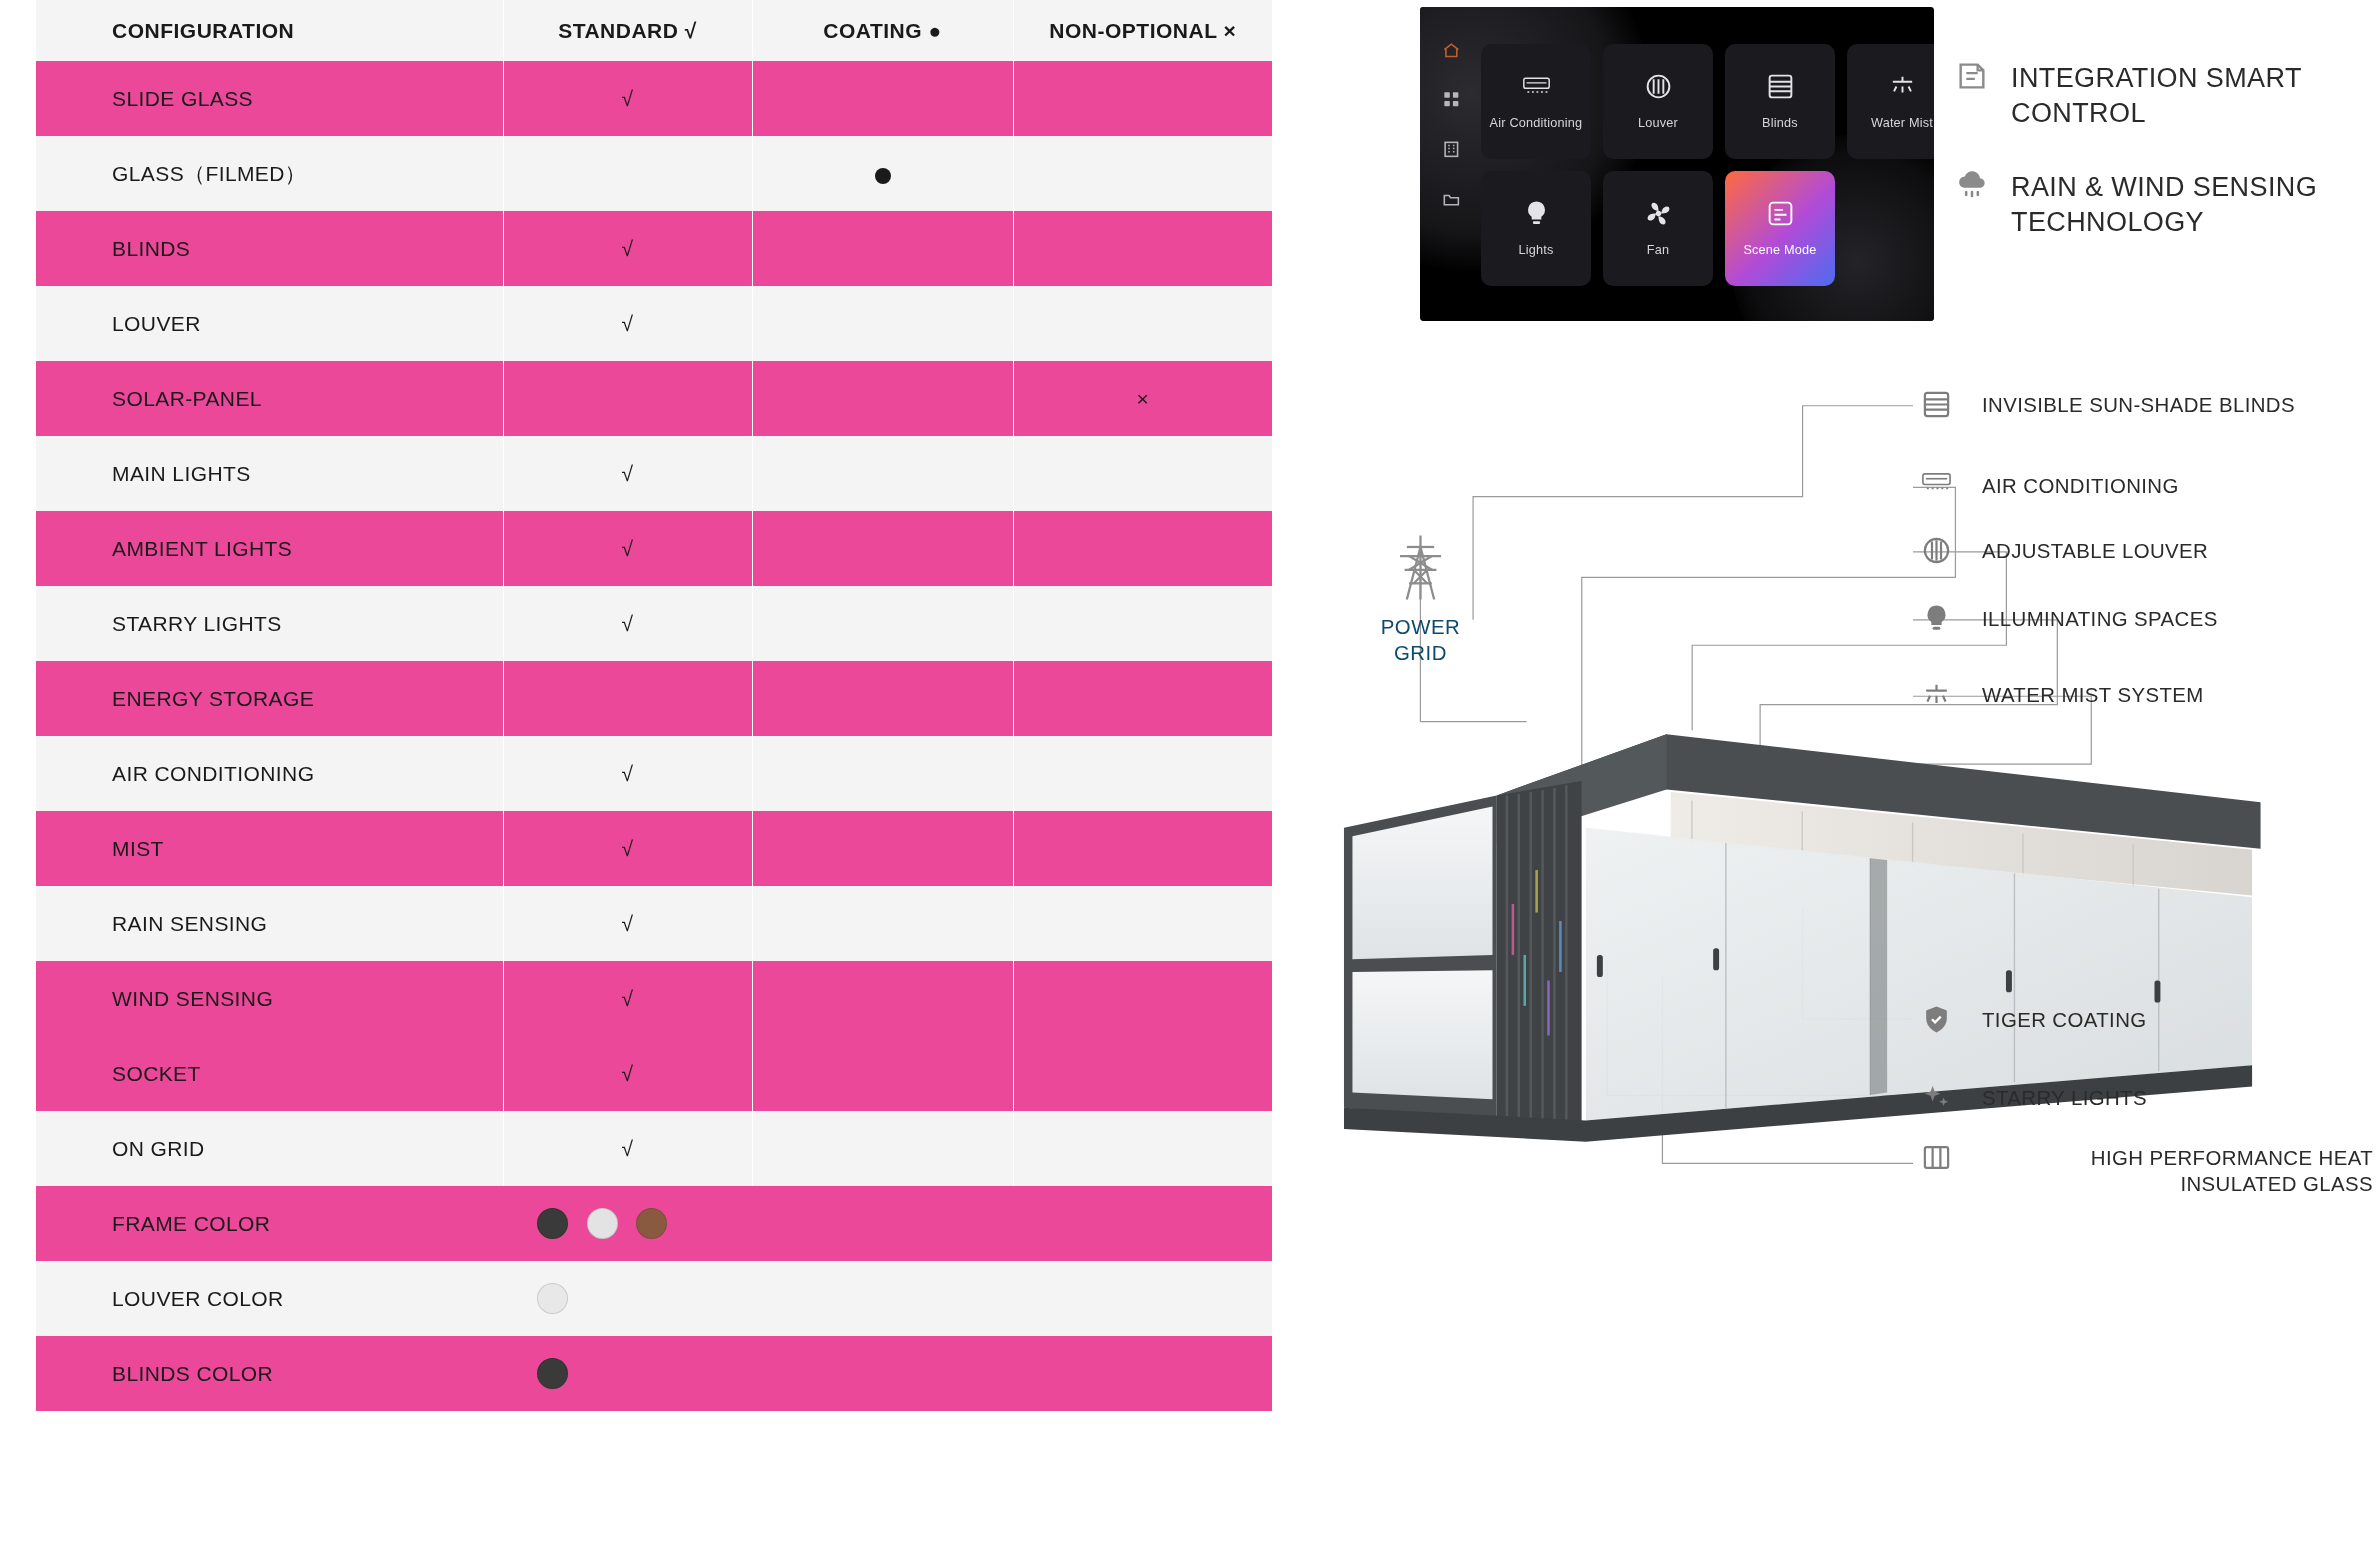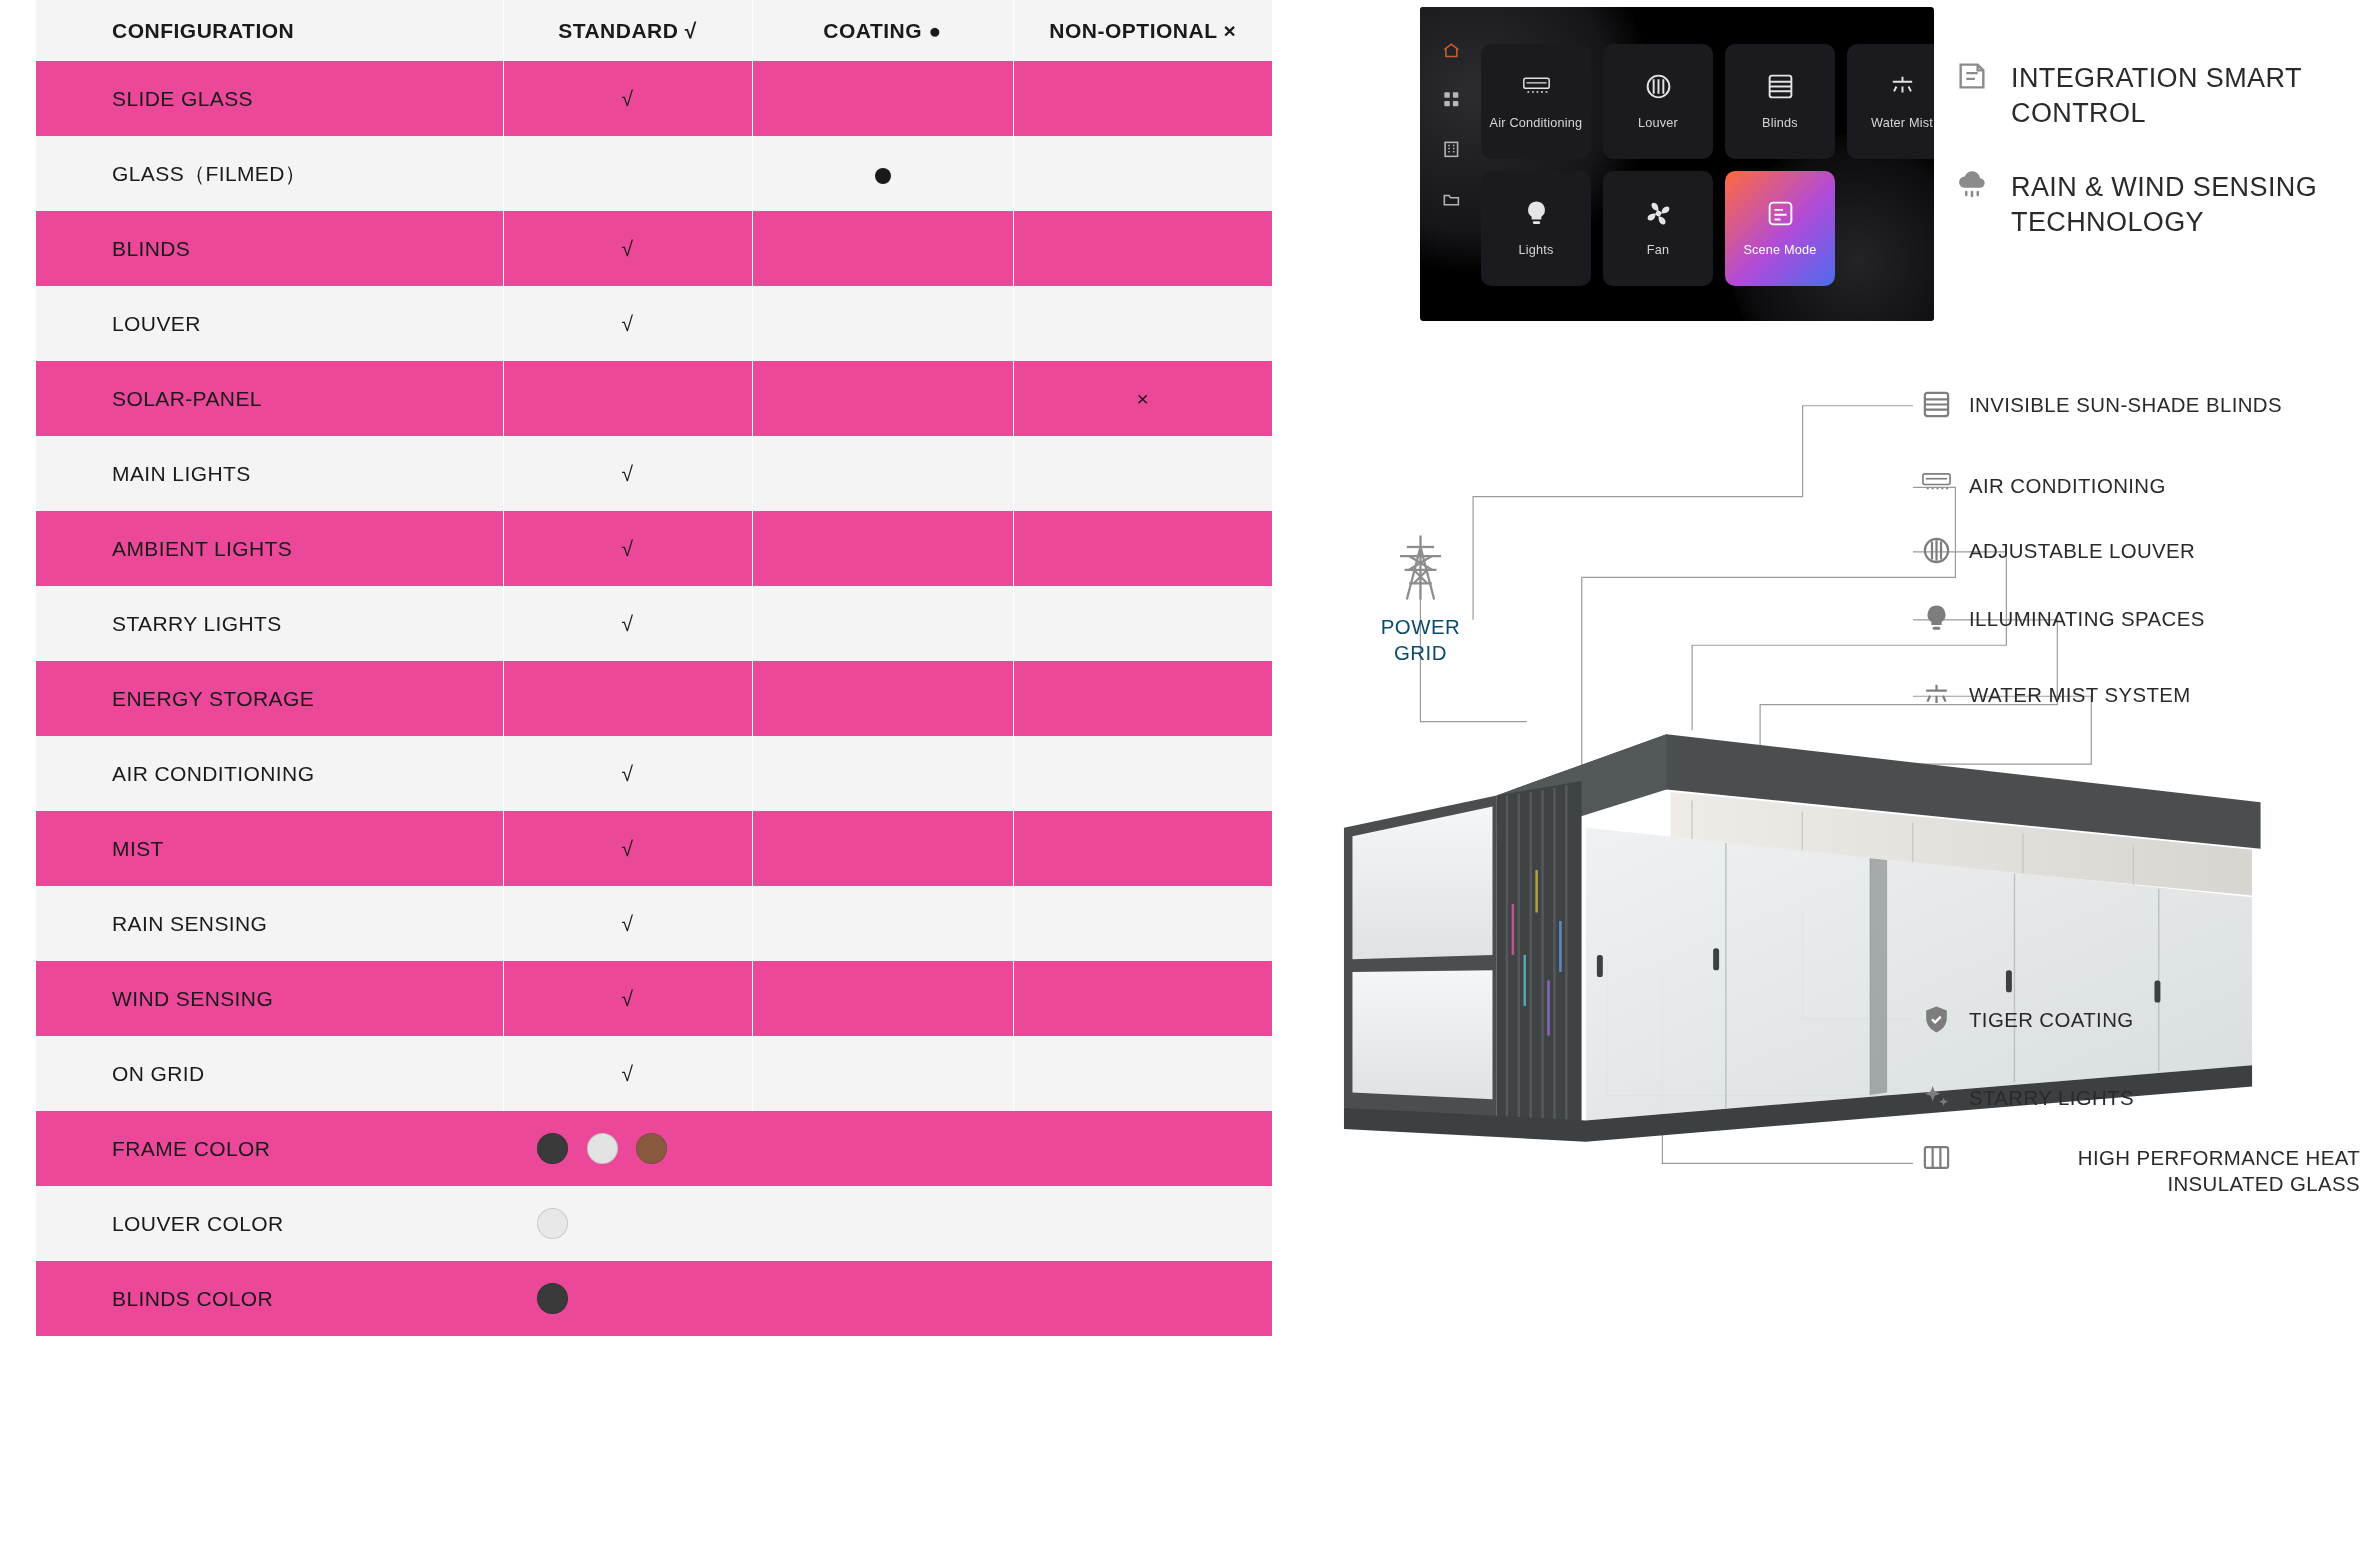--- a/index.html
+++ b/index.html
@@ -198,21 +198,21 @@
     position: absolute;
     left: 0px; top: 335px;
     width: 976px; height: 442px;
   }
   .svg-full { position:absolute; left:0; top:0; width:100%; height:100%; }
 
   .callout {
     position: absolute;
     display: flex;
     align-items: flex-start;
-    gap: 17px;
+    gap: 30px;
   }
   .callout .cico { width: 31px; height: 31px; flex: 0 0 31px; color: #7d7d7d; }
   .callout .ctxt {
     font-size: 20.4px;
     letter-spacing: 0.4px;
     color: #2a2a2a;
     line-height: 1.3;
     white-space: nowrap;
     padding-top: 2.5px;
   }
@@ -322,20 +322,26 @@
           <td class="sep mark"></td>
         </tr>
         <tr class="even">
           <td class="label">RAIN SENSING</td>
           <td class="sep mark">√</td>
           <td class="sep mark"></td>
           <td class="sep mark"></td>
         </tr>
         <tr class="odd">
           <td class="label">WIND SENSING</td>
+          <td class="sep mark">√</td>
+          <td class="sep mark"></td>
+          <td class="sep mark"></td>
+        </tr>
+        <tr class="odd">
+          <td class="label">SOCKET</td>
           <td class="sep mark">√</td>
           <td class="sep mark"></td>
           <td class="sep mark"></td>
         </tr>
         <tr class="even">
           <td class="label">ON GRID</td>
           <td class="sep mark">√</td>
           <td class="sep mark"></td>
           <td class="sep mark"></td>
         </tr>

